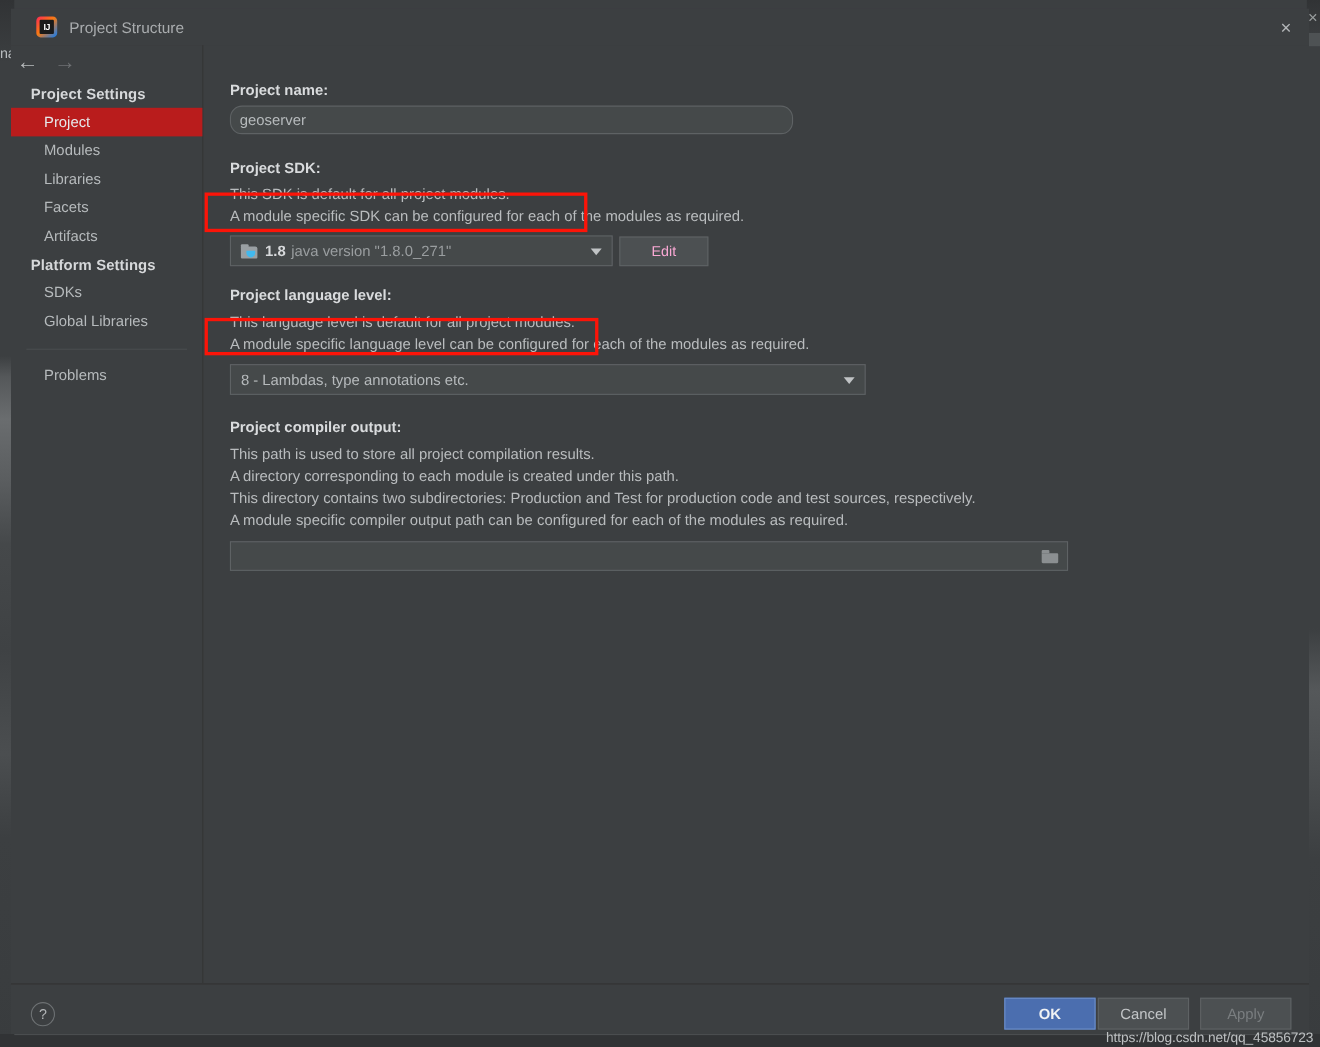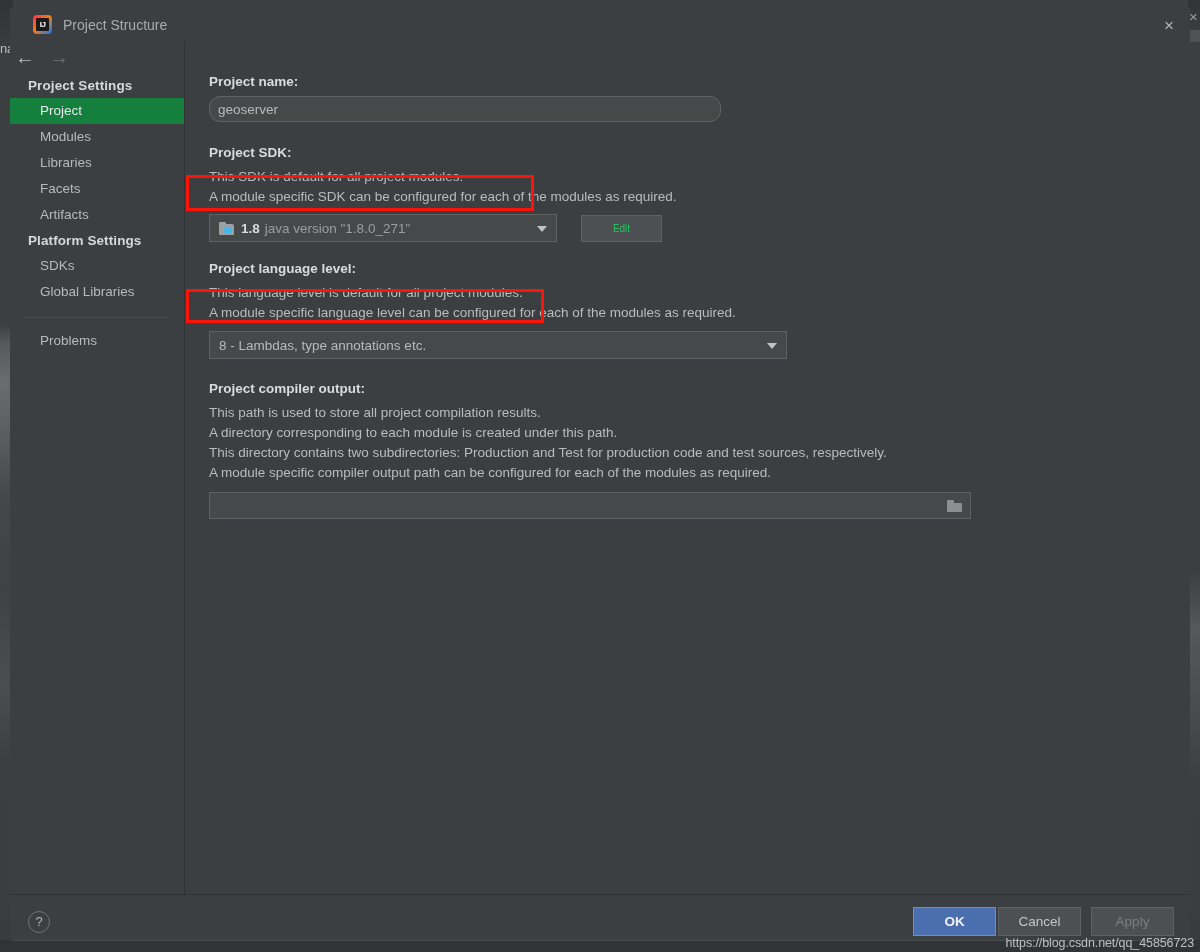--- a/index.html
+++ b/index.html
@@ -108,21 +108,21 @@
   .nav-arrow.disabled { color: #6e7173; }
 
   .sb-group {
     font-size: 13.5px; font-weight: bold; color: #d6d8da;
     padding: 5px 0 5px 18px; letter-spacing: 0.1px;
   }
   .sb-item {
     font-size: 13.5px; color: #b6babc; padding: 4px 0 4px 30px;
     line-height: 18px; cursor: default;
   }
-  .sb-item.selected { background: #15803d; color: #e6e8ea; }
+  .sb-item.selected { background: #b91c1c; color: #e6e8ea; }
   .sb-sep { height: 1px; background: #4a4d4f; margin: 12px 14px 10px 14px; }
 
   
   .content {
     flex: 1 1 auto; background: #3c3f41; position: relative;
     padding: 33px 0 0 24px; min-width: 0;
   }
 
   .lbl-bold {
     font-size: 13.5px; font-weight: bold; color: #d9dbdd; margin-bottom: 7px;
@@ -166,23 +166,23 @@
     background: #9aa0a3; border-radius: 1px 1px 0 0;
   }
   .sdk-folder-icon .cup {
     position: absolute; left: 5px; top: 6px; width: 8px; height: 6px;
     background: #41b9ee; border-radius: 0 0 4px 4px;
   }
   .sdk-name { font-weight: bold; color: #d7d9db; margin-right: 5px; }
   .sdk-ver { color: #9a9ea0; }
 
   .edit-btn {
-    margin-left: 24px; height: 27px; min-width: 81px; padding: 0 14px;
-    background: #4c5052; border: 1px solid #5e6264; color: #22c55e;
-    font-size: 10px; font-family: "Liberation Sans", sans-serif;
+    margin-left: 6px; height: 27px; min-width: 81px; padding: 0 14px;
+    background: #4c5052; border: 1px solid #5e6264; color: #f9a8d4;
+    font-size: 13px; font-family: "Liberation Sans", sans-serif;
     display: flex; align-items: center; justify-content: center; cursor: default;
   }
 
   .path-field {
     width: 762px; height: 27px; background: #45494a; border: 1px solid #5e6264;
     position: relative; display: flex; align-items: center; padding: 0 30px 0 8px;
     font-size: 13.5px; color: #b6babc;
   }
   .browse-icon {
     position: absolute; right: 8px; top: 50%; margin-top: -6px;

